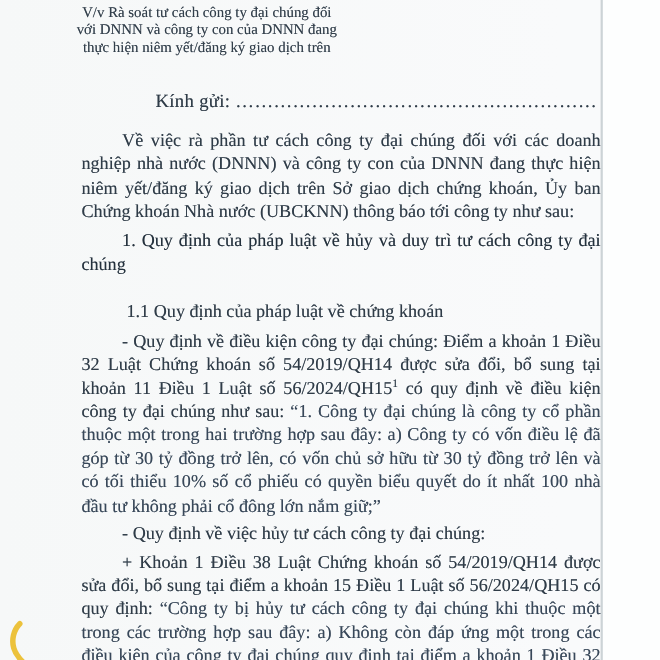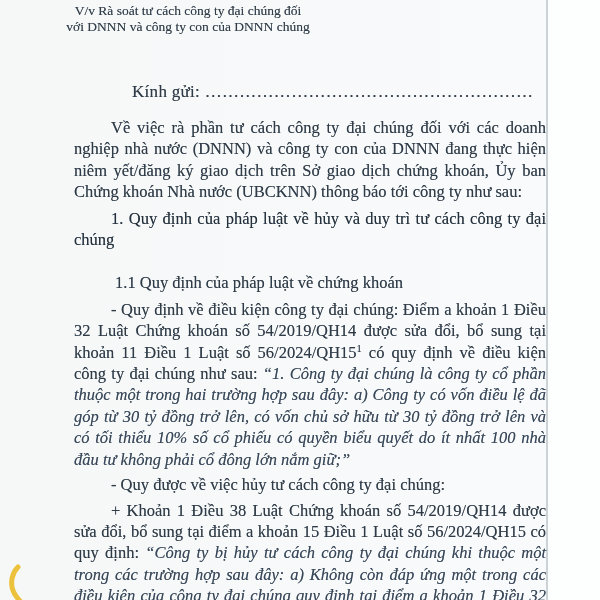--- a/index.html
+++ b/index.html
@@ -12,54 +12,55 @@
     text-shadow:0 0 .5px rgba(47,60,72,.55);
   }
   .right-strip{position:absolute;left:548px;top:0;width:52px;height:600px;background:#fdfefe;}
   .scan-line{position:absolute;left:546px;top:0;width:2px;height:600px;background:#ccd3d6;}
   .subject{
     position:absolute;top:3px;left:60px;width:256px;
     text-align:center;font-size:13.5px;line-height:15.9px;color:#323f4b;
   }
   .salutation{
     position:absolute;top:82px;left:132px;width:420px;
-    font-size:17px;letter-spacing:.3px;white-space:nowrap;overflow:hidden;
+    font-size:17px;letter-spacing:.3px;white-space:nowrap;overflow:hidden;text-align:center;
   }
   .body-col{
     position:absolute;top:117px;left:74px;width:472px;
     text-align:justify;font-size:16.5px;line-height:21.4px;
   }
   .body-col p{margin:0 0 4px;text-indent:37px;}
   .para-bold{font-weight:normal;color:#24313d;margin:5px 0 22px !important;}
   .para-sub{margin:2px 4px 5px !important;}
-  .run-italic{font-style:italic;color:#38485a;}
+  .run-italic{color:#38485a;}
   .run-sup{vertical-align:super;font-size:10.5px;line-height:0;}
   .mark-svg{position:absolute;left:2px;top:558px;width:40px;height:42px;}
 </style>
 </head>
 <body>
 
 <div class="page">
 
   <div class="right-strip"></div>
   <div class="scan-line"></div>
 
   <div class="subject">
       <div>V/v  Rà soát tư cách công ty đại chúng đối</div>
-      <div>với DNNN và công ty con của DNNN chúng</div>
+      <div>với DNNN và công ty con của DNNN đang</div>
+      <div>thực hiện niêm yết/đăng ký giao dịch trên</div>
     </div>
 
   <div class="salutation">Kính gửi: …………………………………………………</div>
 
   <div class="body-col">
       <p><span>Về việc rà phần tư cách công ty đại chúng đối với các doanh nghiệp nhà nước (DNNN) và công ty con của DNNN đang thực hiện niêm yết/đăng ký giao dịch trên Sở giao dịch chứng khoán, Ủy ban Chứng khoán Nhà nước (UBCKNN) thông báo tới công ty như sau:</span></p>
       <p class="para-bold"><span>1. Quy định của pháp luật về hủy và duy trì tư cách công ty đại chúng</span></p>
       <p class="para-sub"><span>1.1 Quy định của pháp luật về chứng khoán</span></p>
       <p><span>- Quy định về điều kiện công ty đại chúng: Điểm a khoản 1 Điều 32 Luật Chứng khoán số 54/2019/QH14 được sửa đổi, bổ sung tại khoản 11 Điều 1 Luật số 56/2024/QH15</span><span class="run-sup">1</span><span> có quy định về  điều kiện công ty đại chúng như sau: </span><span class="run-italic">“1. Công ty đại chúng là công ty cổ phần thuộc một trong hai trường hợp sau đây: a) Công ty có vốn điều lệ đã góp từ 30 tỷ đồng trở lên, có vốn chủ sở hữu từ 30 tỷ đồng trở lên và có tối thiểu 10% số cổ phiếu có quyền biểu quyết do ít nhất 100 nhà đầu tư không phải cổ đông lớn nắm giữ;”</span></p>
-      <p><span>- Quy được về việc hủy tư cách công ty đại chúng:</span></p>
+      <p><span>- Quy định về việc hủy tư cách công ty đại chúng:</span></p>
       <p><span>+ Khoản 1 Điều 38 Luật Chứng khoán số 54/2019/QH14 được sửa đổi, bổ sung tại điểm a khoản 15 Điều 1 Luật số 56/2024/QH15 có quy định: </span><span class="run-italic">“Công ty bị hủy tư cách công ty đại chúng khi thuộc một trong các trường hợp sau đây: a) Không còn đáp ứng một trong các điều kiện của công ty đại chúng quy định tại điểm a khoản 1 Điều 32 của Luật này...”</span></p>
     </div>
 
   <svg class="mark-svg" viewBox="0 0 40 42">
     <path d="M 16 9 C 10 15, 8.5 24, 10.5 31 C 12 36.5, 15 40, 19 44" fill="none" stroke="#ecc23c" stroke-width="5" stroke-linecap="round"></path>
   </svg>
 
 </div>
 
 </body></html>

